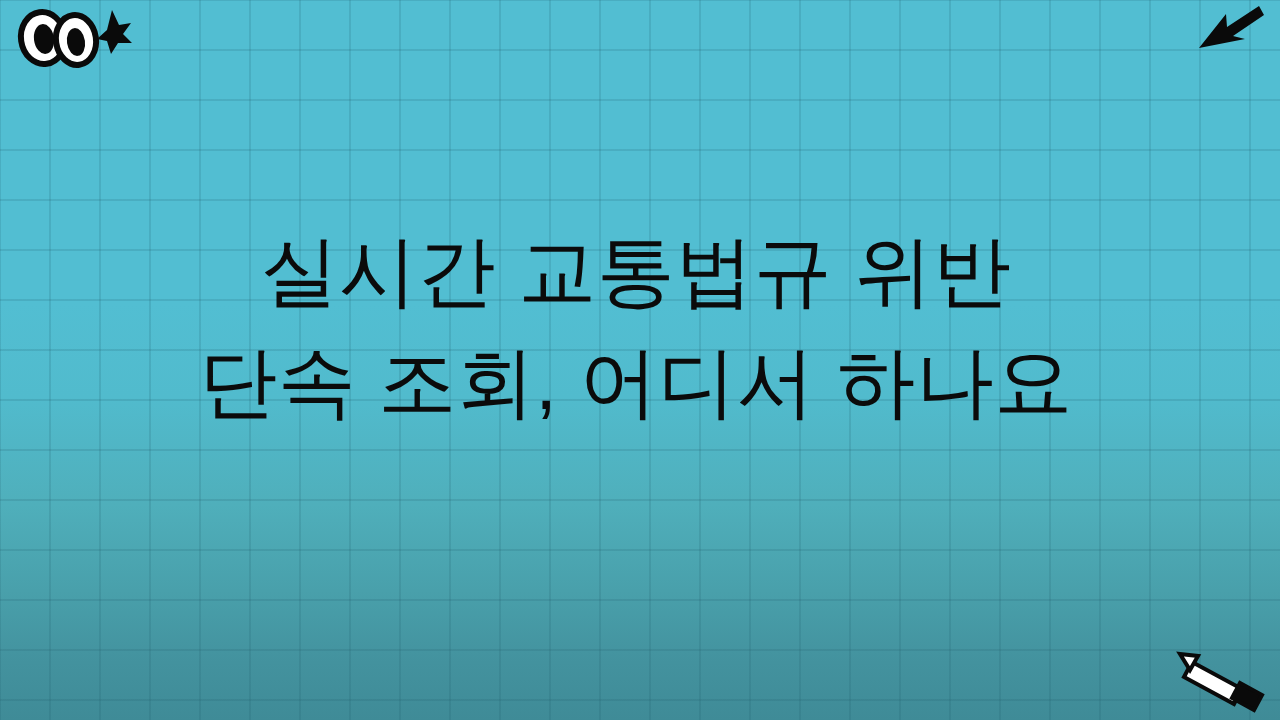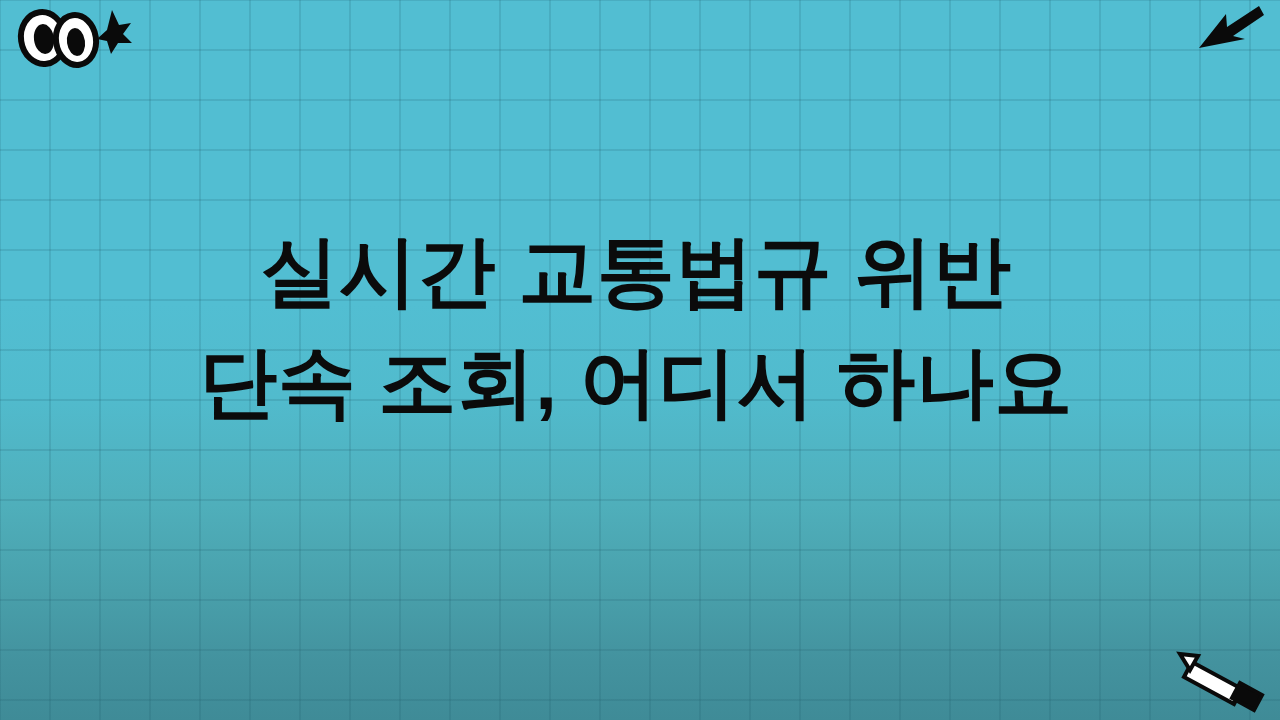--- a/index.html
+++ b/index.html
@@ -44,21 +44,21 @@
   
   #headline {
     position: absolute;
     left: 0;
     right: 8px;
     top: 216px;
     text-align: center;
     color: #0b0b0b;
     font-size: 78px;
     line-height: 1.42;
-    font-weight: 700;
+    font-weight: 400;
     letter-spacing: 0.5px;
     white-space: pre-line;
     padding: 0 40px;
     box-sizing: border-box;
   }
 
   
   #logo-eyes {
     position: absolute;
     left: 12px;

